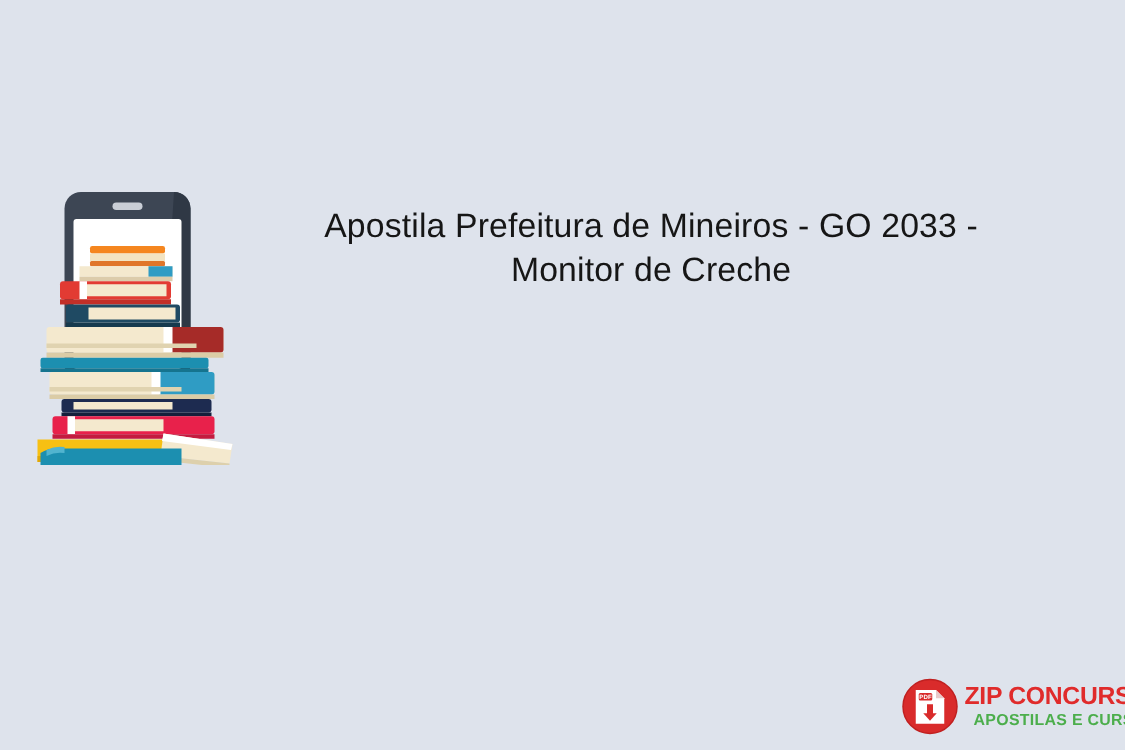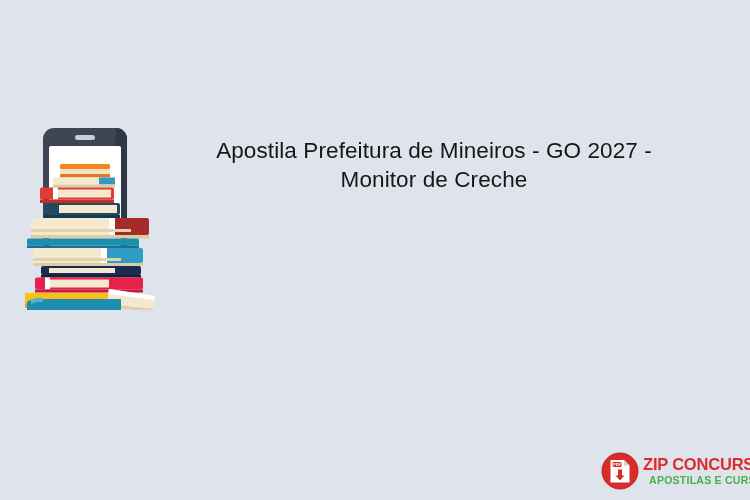--- a/index.html
+++ b/index.html
@@ -190,21 +190,21 @@
         <rect x="8" y="190" width="132" height="10" fill="#f4e9ce"></rect>
         <rect x="4" y="198" width="140" height="7" rx="2" fill="#1b86a8"></rect>
         <rect x="124" y="190" width="5" height="10" fill="#2f9cc4"></rect>
         <rect x="131" y="190" width="5" height="10" fill="#e23b33"></rect>
         <rect x="4" y="203" width="140" height="3" fill="#156b88"></rect>
       </g>
     </svg>
   </div>
 
   <div class="title-wrap">
-    <h1 class="title">Apostila Prefeitura de Mineiros - GO 2027 - Monitor de Creche</h1>
+    <h1 class="title">Apostila Prefeitura de Mineiros - GO 2033 - Monitor de Creche</h1>
   </div>
 
   <div class="logo">
     <div class="logo-mark">
       <svg viewBox="0 0 38 38" xmlns="http://www.w3.org/2000/svg">
         <circle cx="19" cy="19" r="18" fill="#d92b2b"></circle>
         <circle cx="19" cy="19" r="18" fill="none" stroke="#c02020" stroke-width="1"></circle>
 
         <path d="M9.5 8 L23 8 L28.5 13.5 L28.5 30.5 L9.5 30.5 Z" fill="#ffffff"></path>
         <path d="M23 8 L28.5 13.5 L23 13.5 Z" fill="#e8c9c9"></path>

